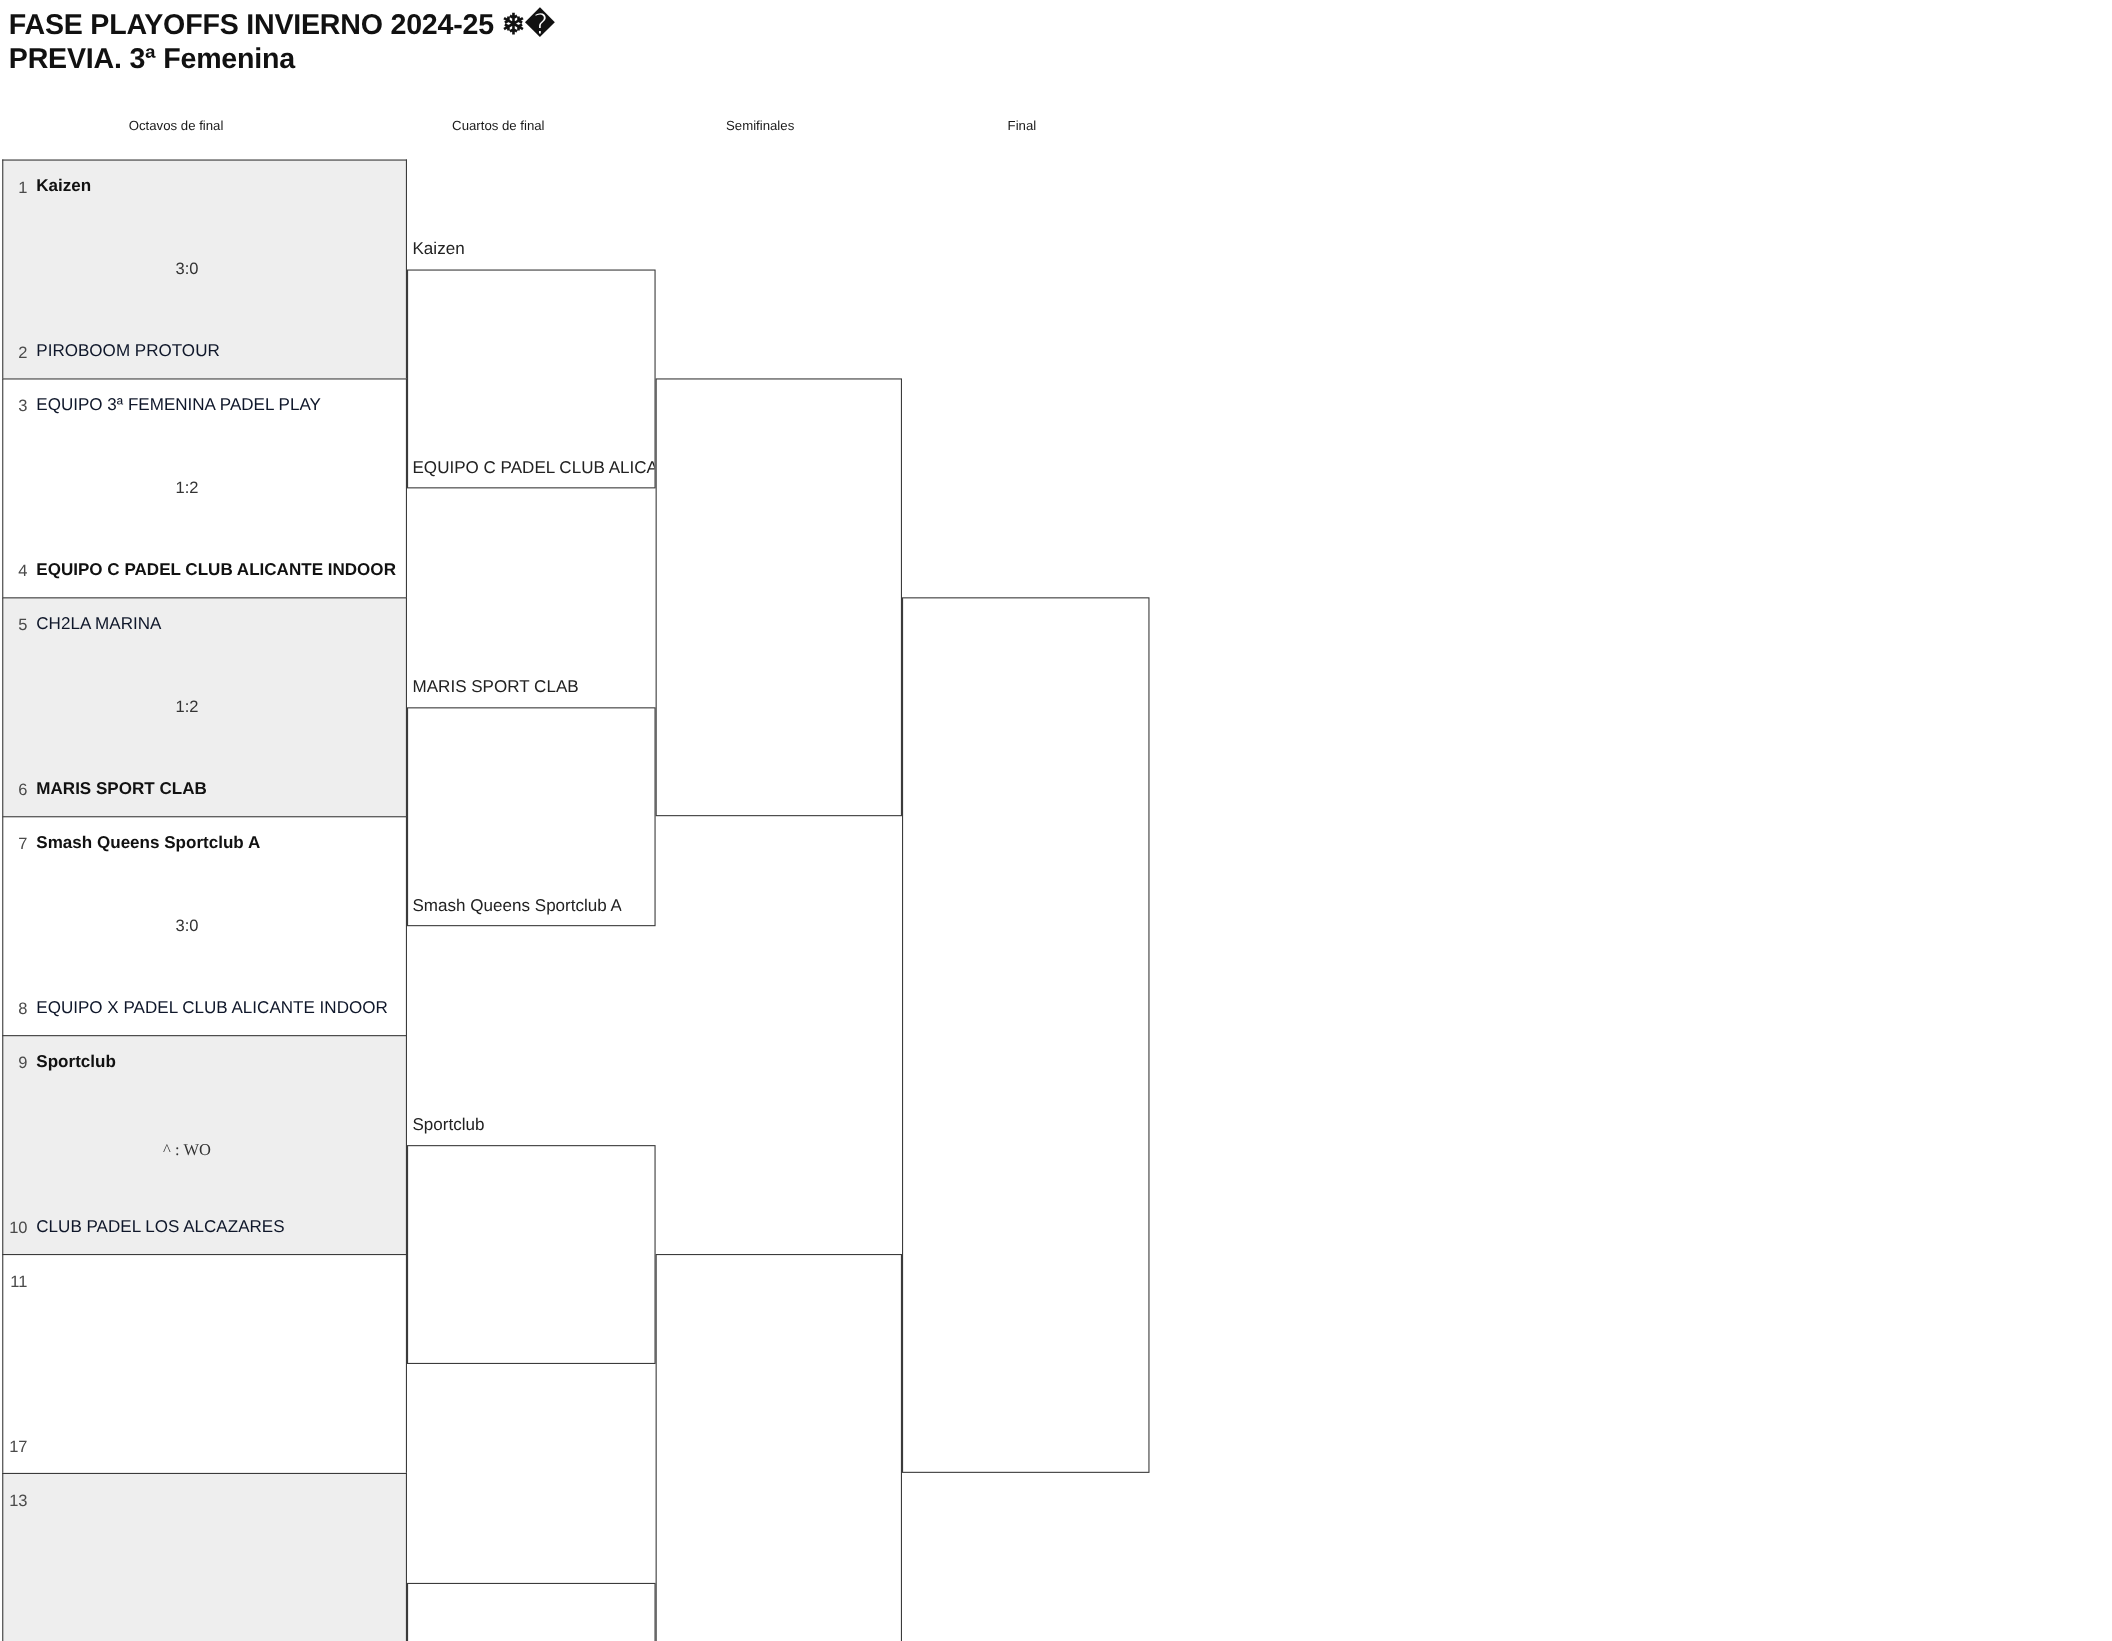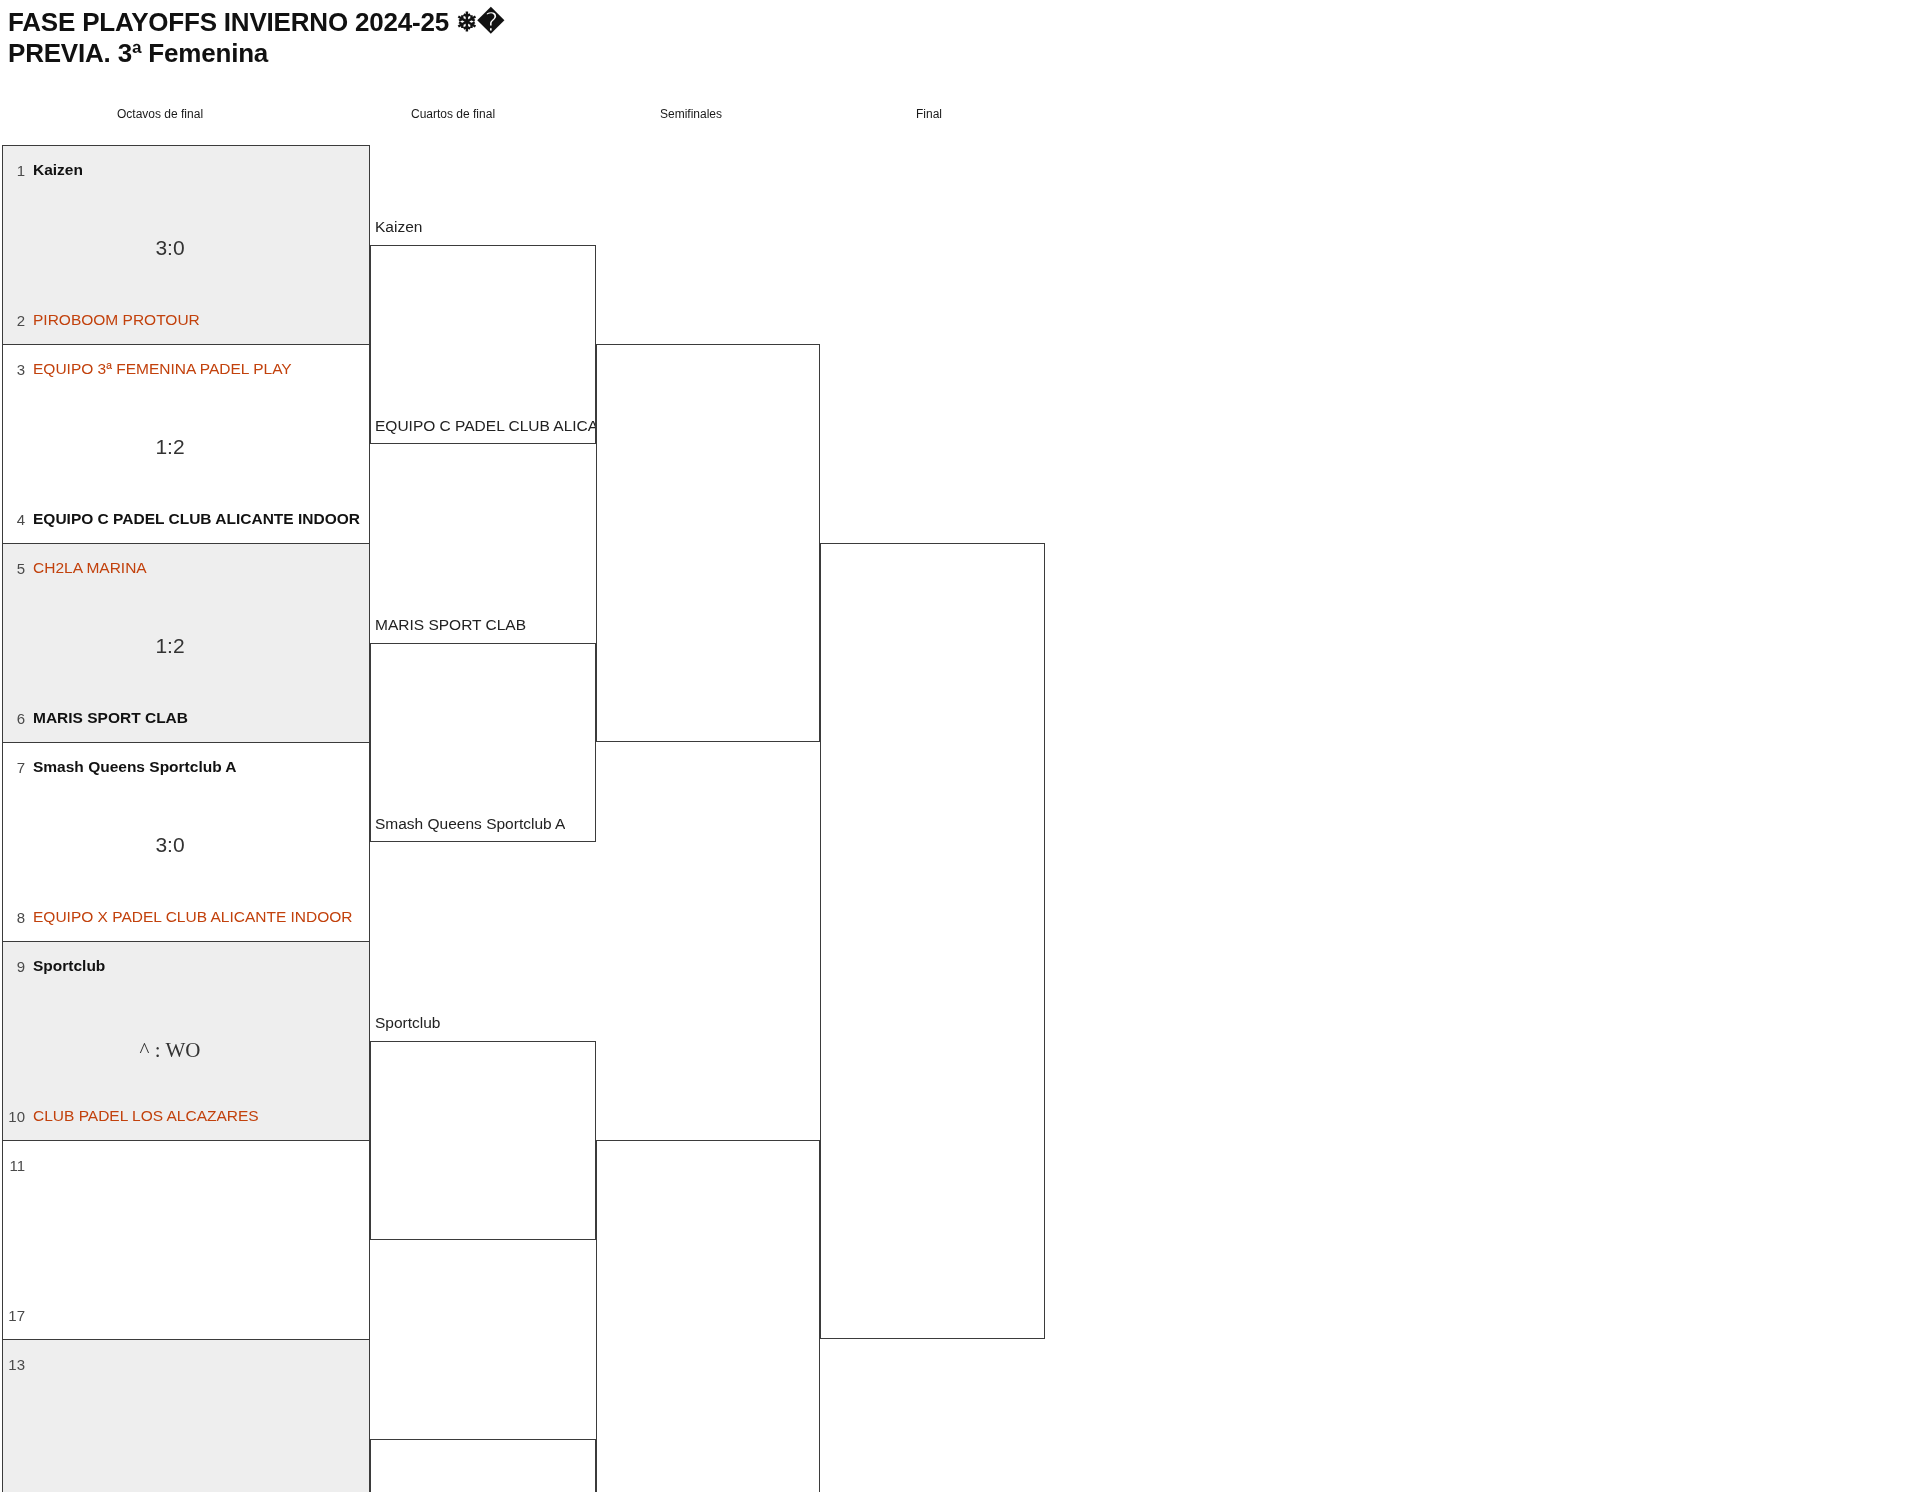--- a/index.html
+++ b/index.html
@@ -106,31 +106,31 @@
   .seed {
     width: 30px;
     text-align: right;
     padding-right: 8px;
     font-size: 15px;
     color: #4a4a4a;
     flex: none;
   }
   .team {
     font-size: 15.5px;
-    color: #c2410c;
+    color: #0f172a;
     white-space: nowrap;
   }
   .team.winner { font-weight: bold; color: #111111; }
 
   .score {
     position: absolute;
     left: 0;
     width: 100%;
     text-align: center;
-    font-size: 21px;
+    font-size: 15px;
     color: #333333;
     padding-right: 32px;
   }
 
   
   .conn {
     position: absolute;
     border: 1px solid #3b3b3b;
     background: transparent;
   }

